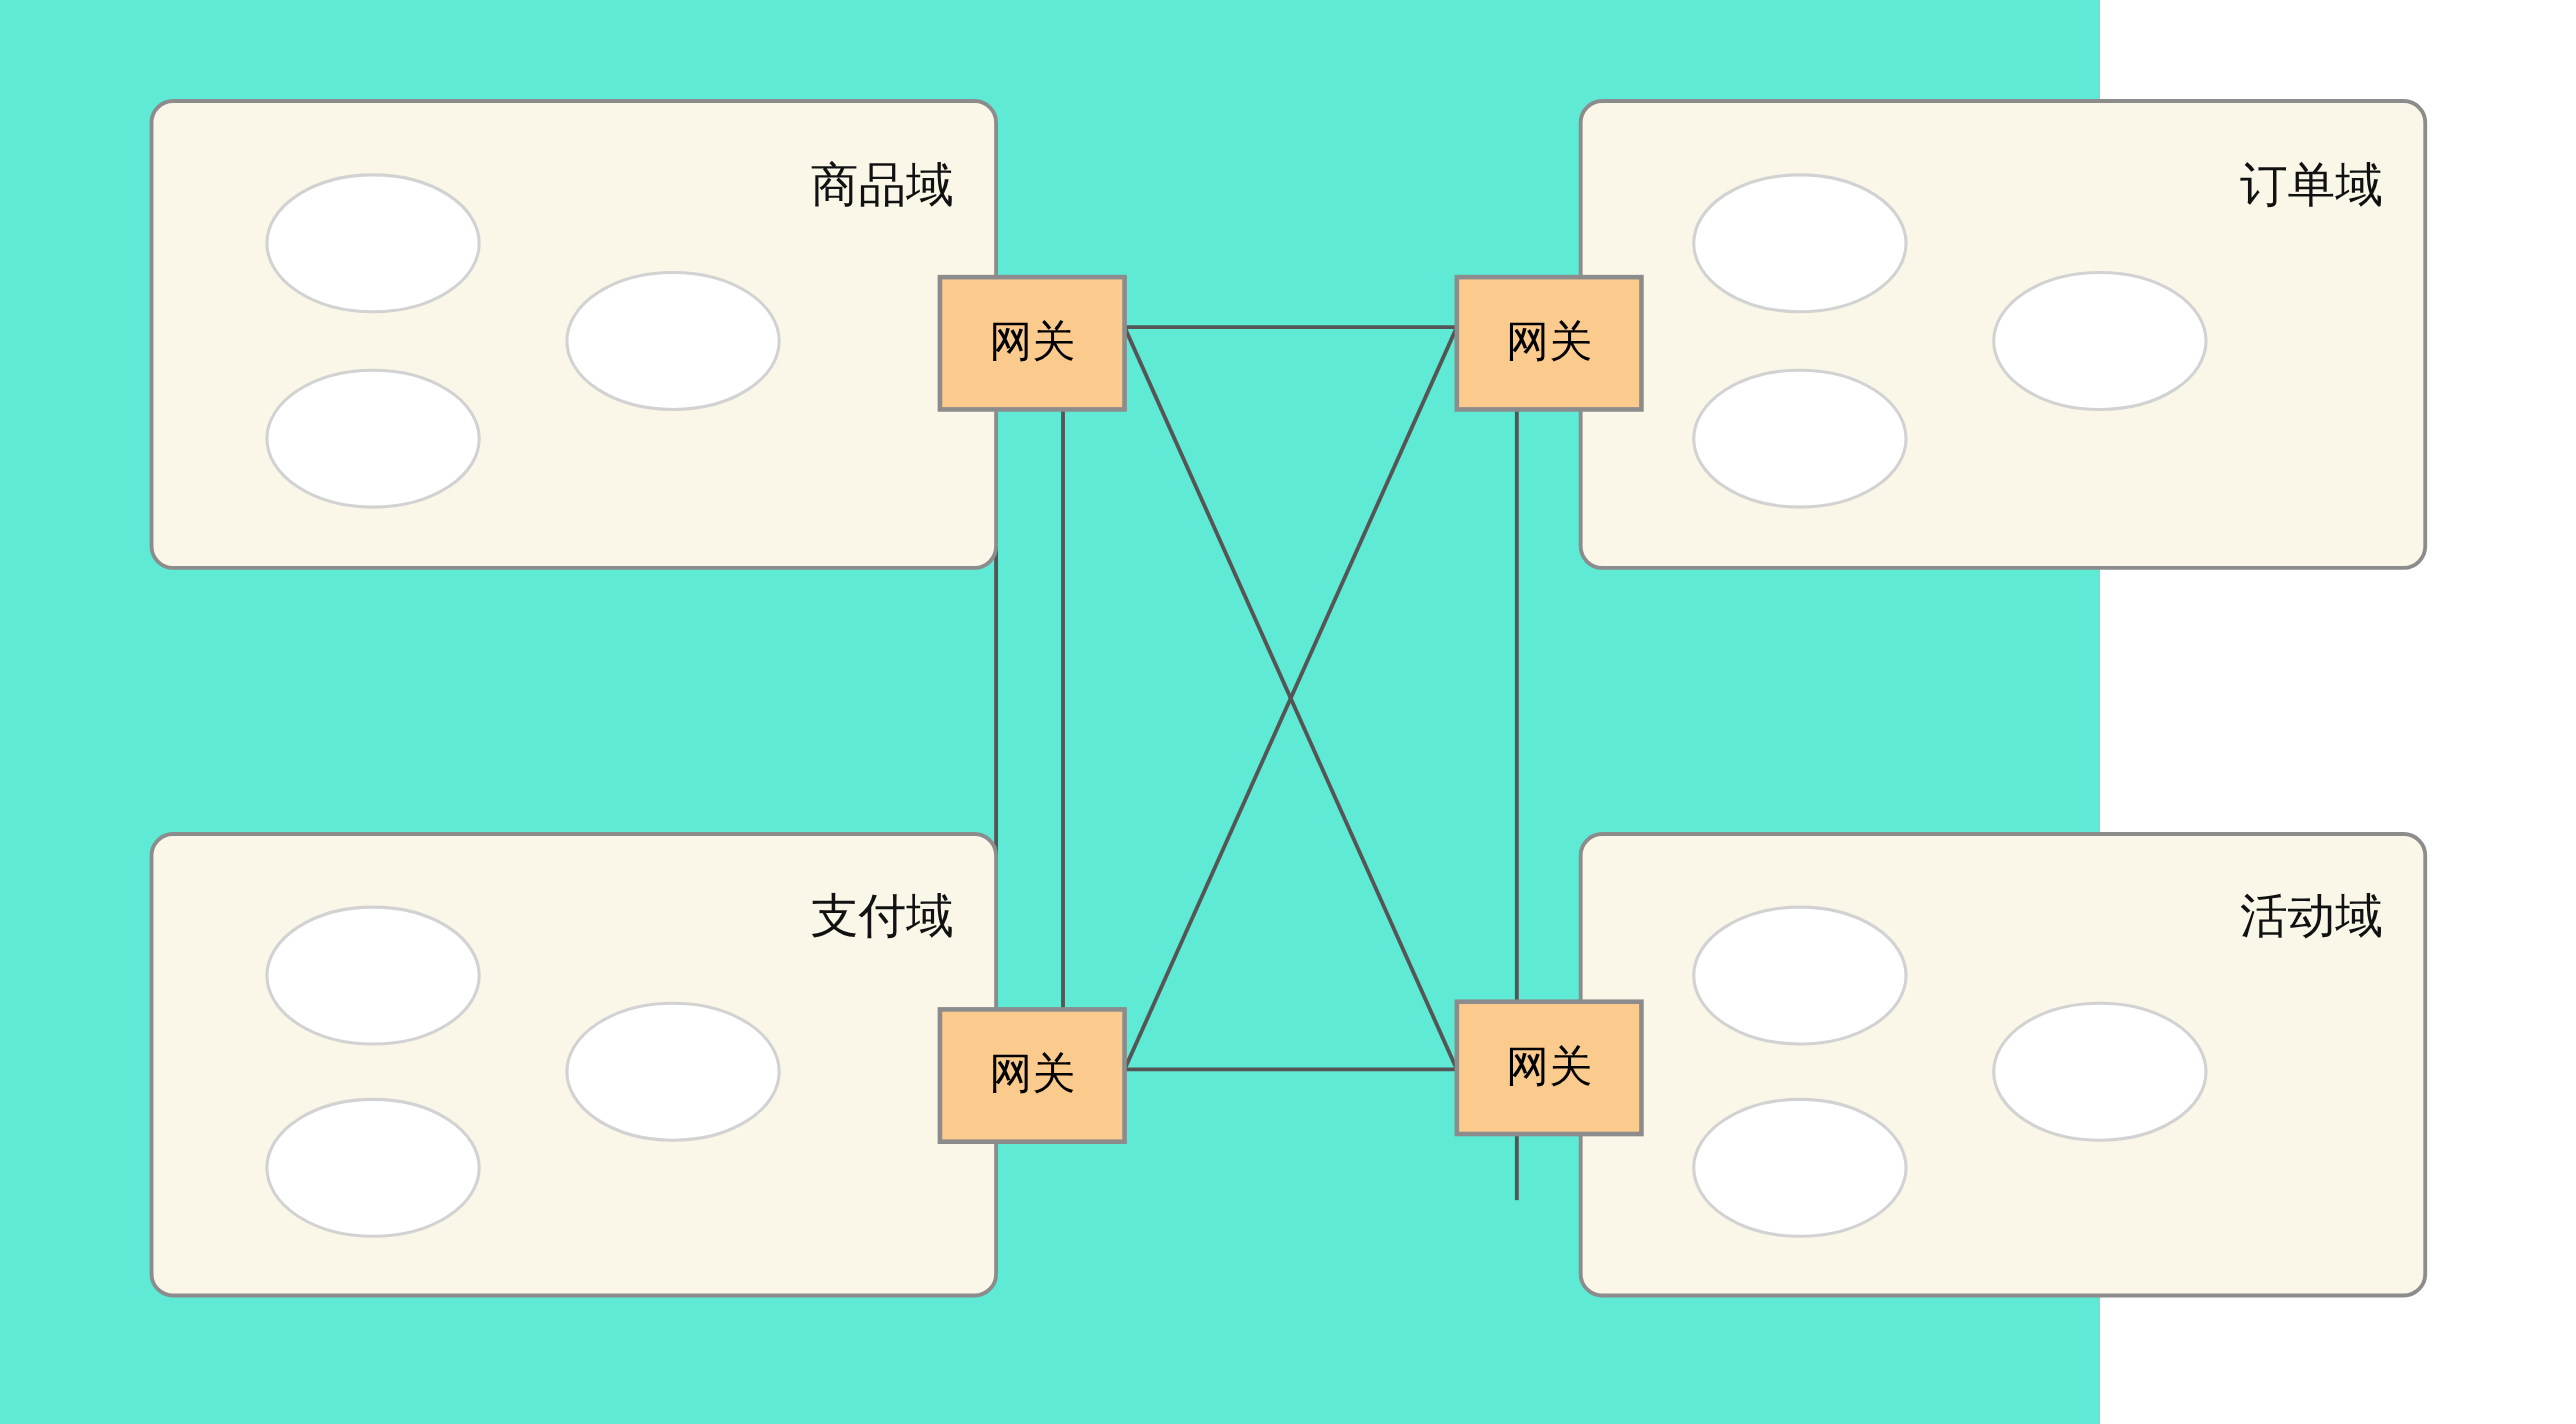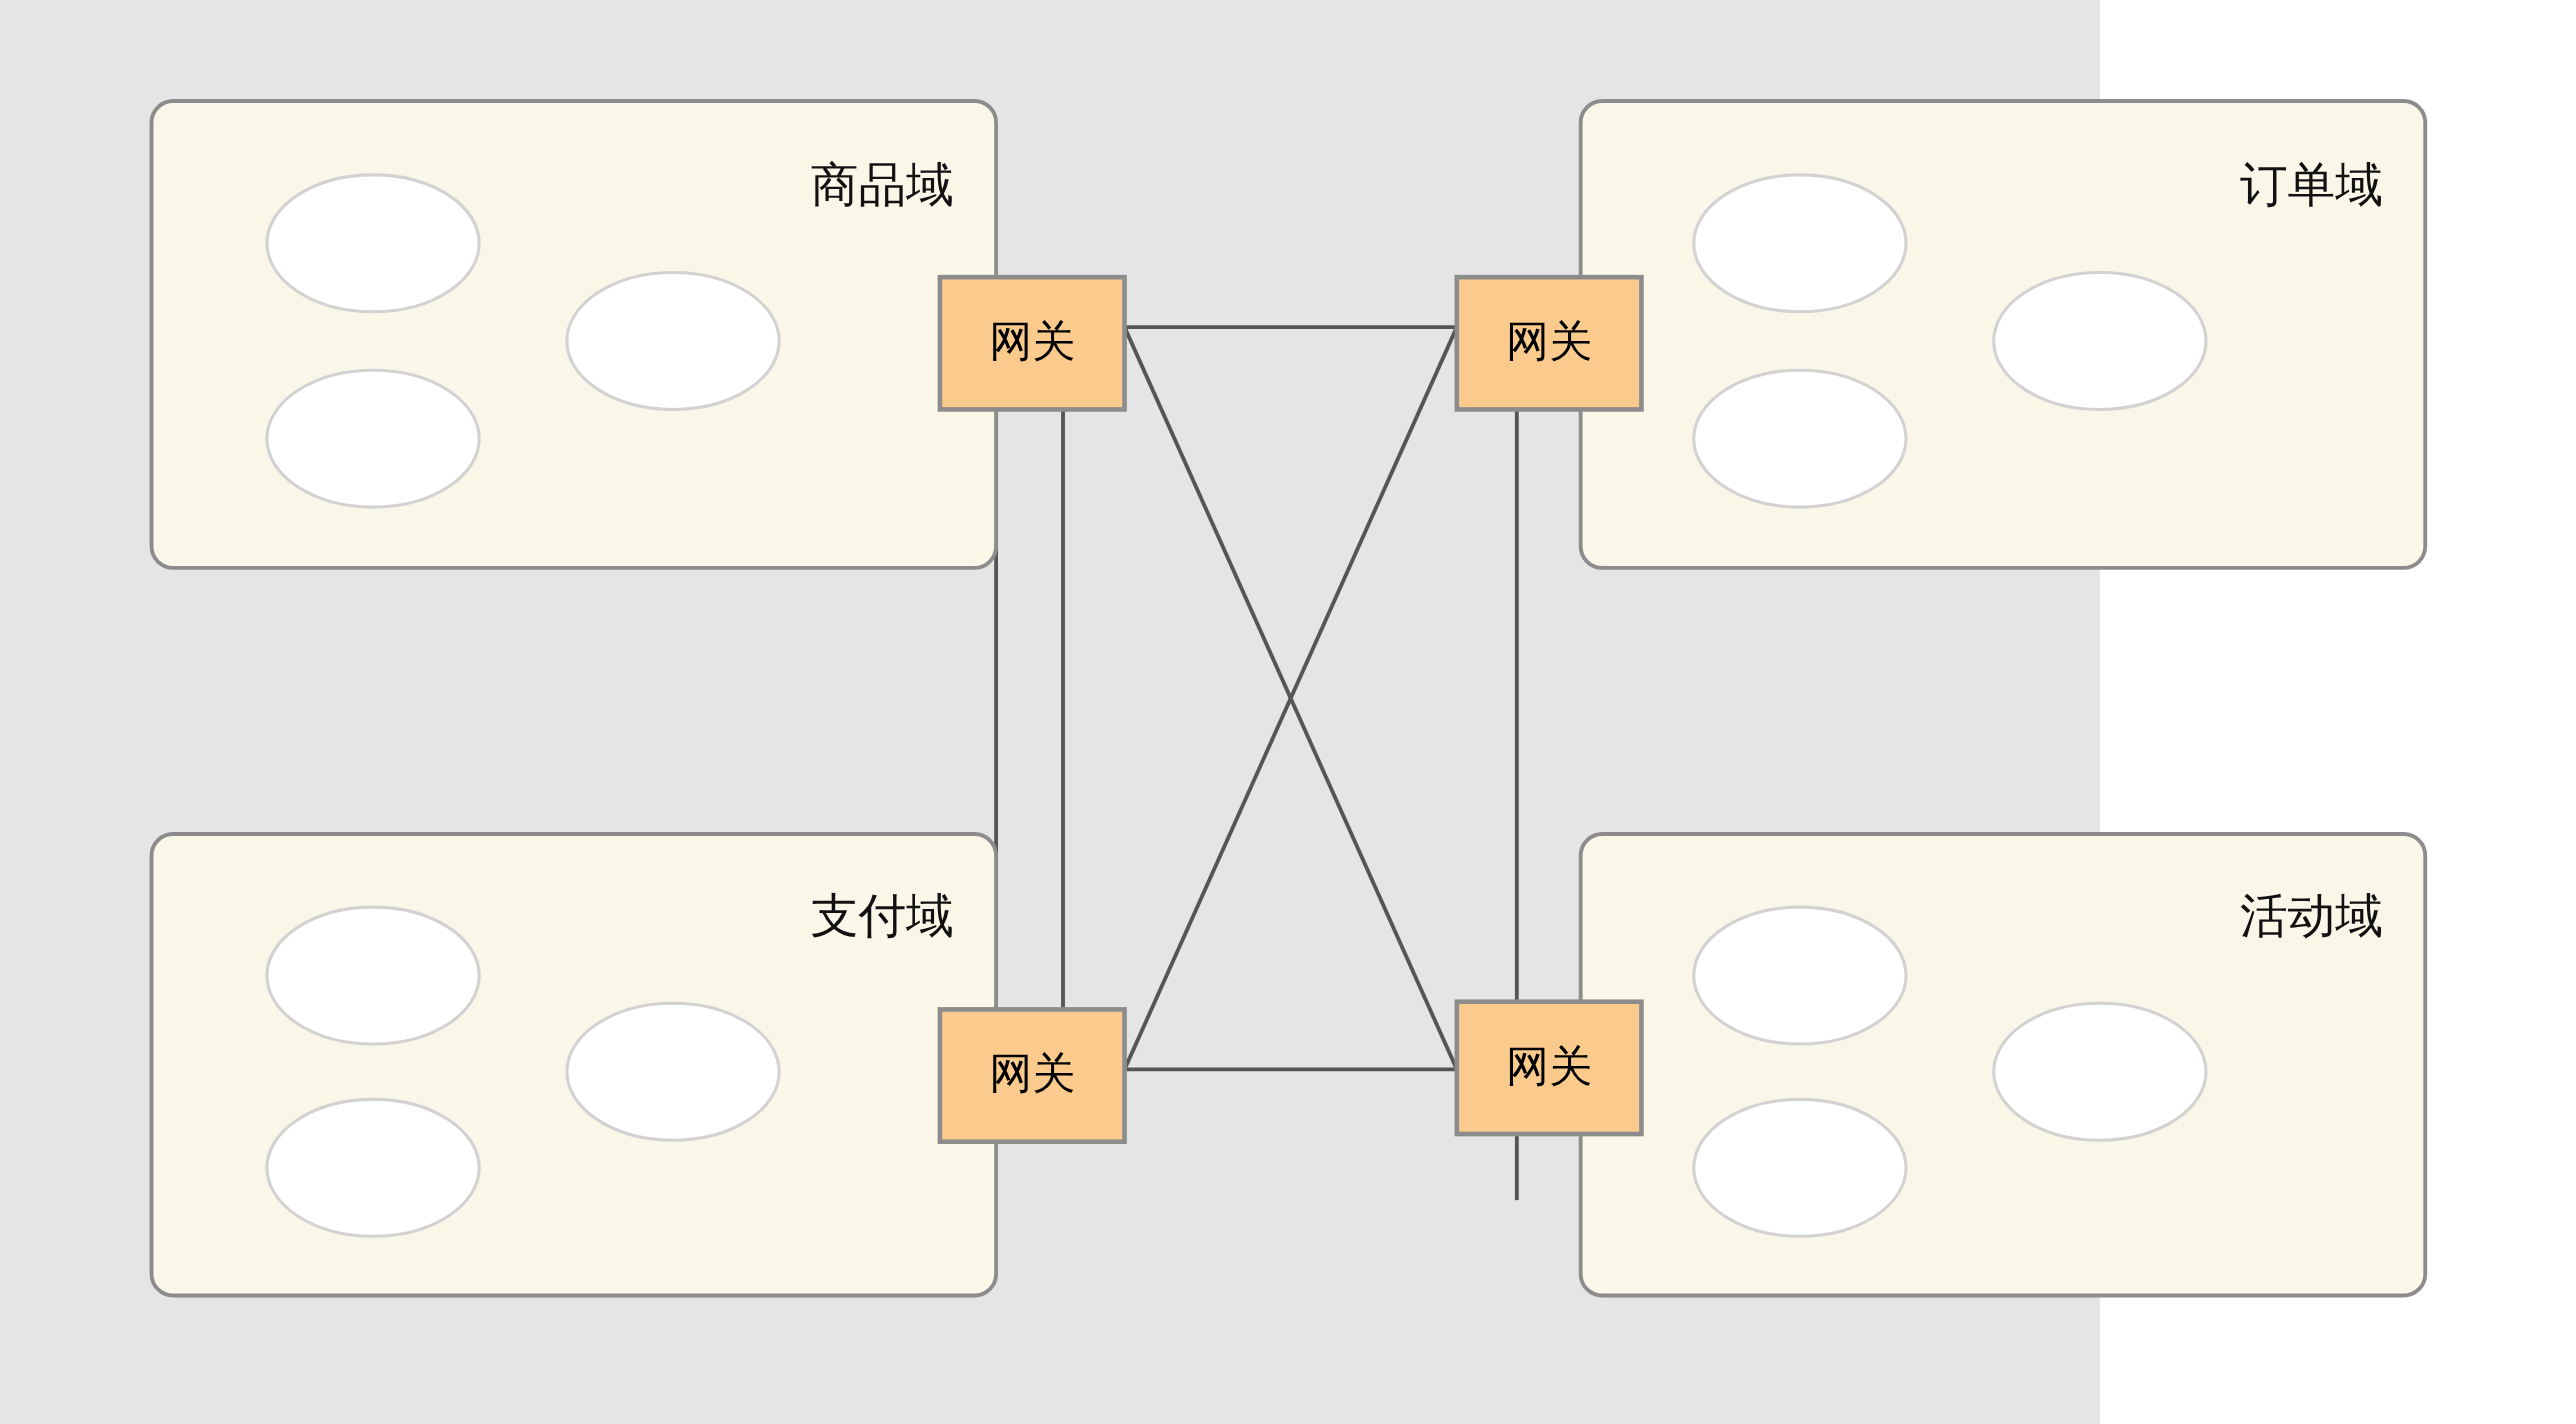--- a/index.html
+++ b/index.html
@@ -10,21 +10,21 @@
   body {
     width: 2576px;
     height: 1425px;
     font-family: "Liberation Sans", "DejaVu Sans", sans-serif;
     overflow: hidden;
   }
   #canvas {
     position: relative;
     width: 2100px;
     height: 1425px;
-    background: #e5e5e5;
+    background: #5eead4;
   }
   svg.diagram {
     position: absolute;
     top: 0;
     left: 0;
     width: 2576px;
     height: 1425px;
     display: block;
   }
   .domain-label {

